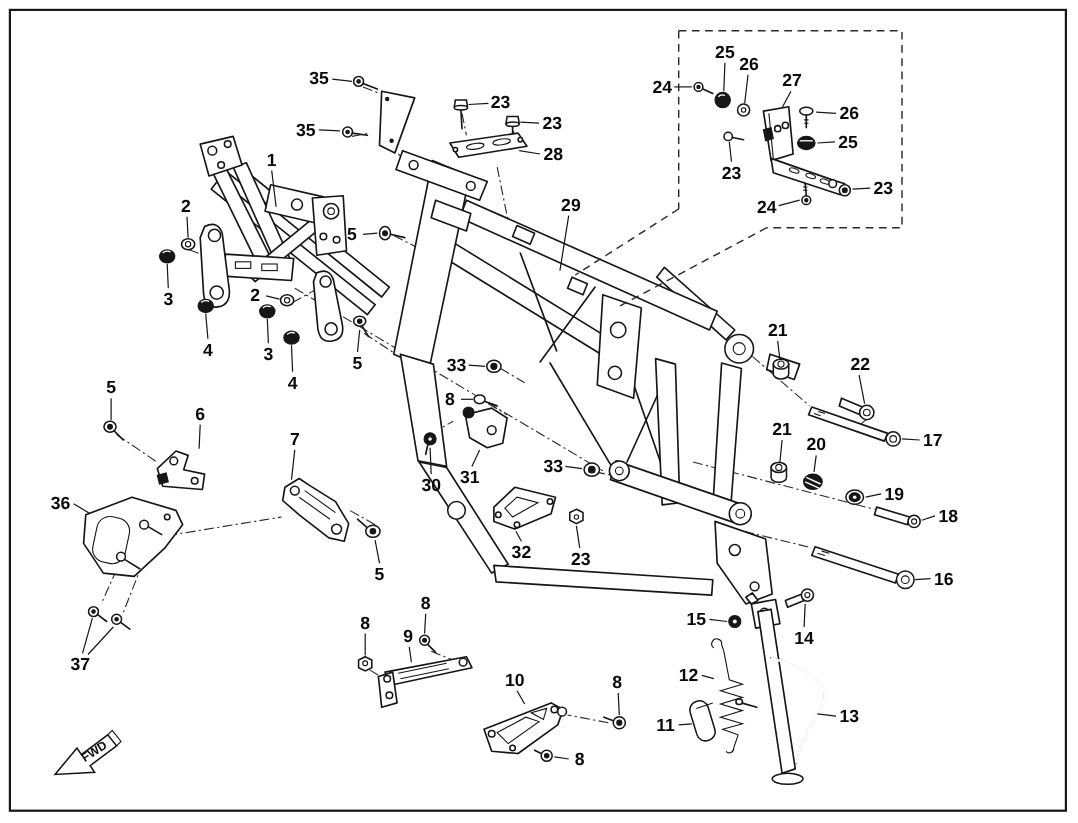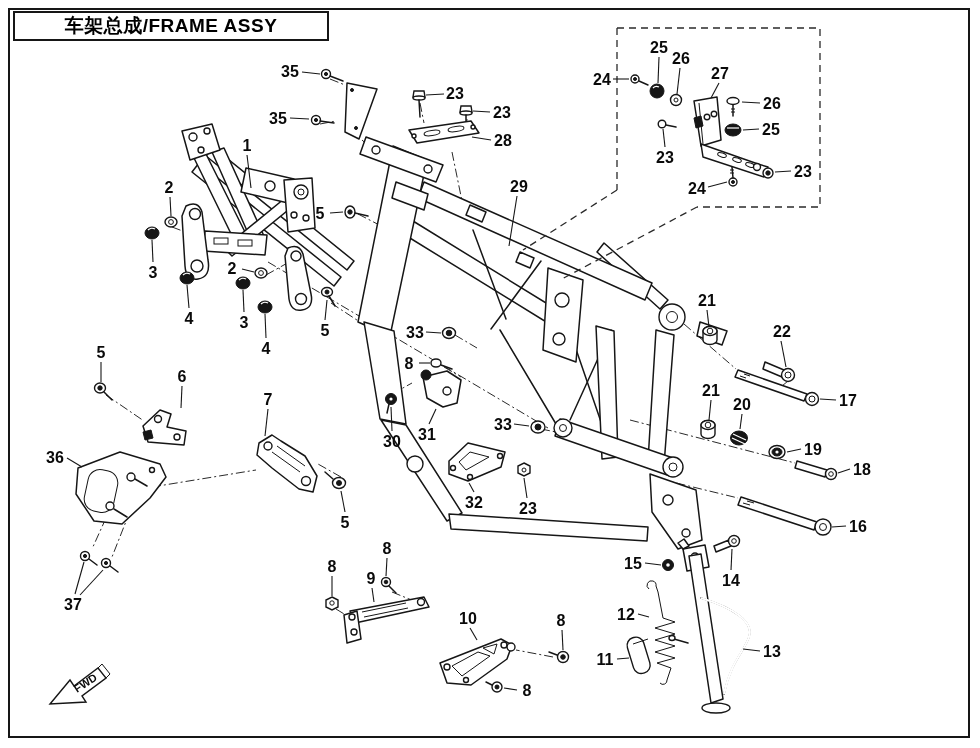--- a/index.html
+++ b/index.html
@@ -28,23 +28,20 @@
   .leader  { stroke:var(--line,#161616); stroke-width:1.1; }
   text.callout { font-family:"Liberation Sans",sans-serif; font-weight:bold; font-size:16px;
                  text-anchor:middle; fill:#0a0a0a; }
   text.fwd { font-family:"Liberation Sans",sans-serif; font-weight:bold; font-size:11px; fill:#0a0a0a; }
 </style>
 </head>
 <body>
 
 <div class="stage">
   <div class="outer-border"></div>
-  <div class="title-box">
-    <span>车架总成/FRAME ASSY</span>
-  </div>
 
   <svg class="draw" width="980" height="748" viewBox="0 0 980 748">
 
     <g>
       <path class="dashdot" d="M172,227 L236,251"></path>
       <path class="dashdot" d="M266,275 L291,261"></path>
       <path class="dashdot" d="M358,214 L391,231"></path>
       <path class="dashdot" d="M331,303 L366,326"></path>
       <path class="dashdot" d="M106,395 L144,421"></path>
       <path class="dashdot" d="M341,477 L318,464"></path>

